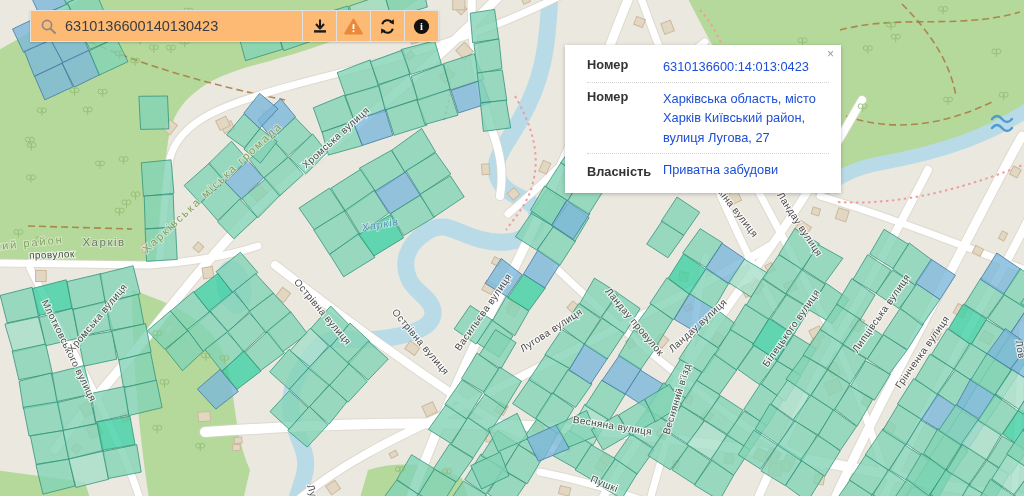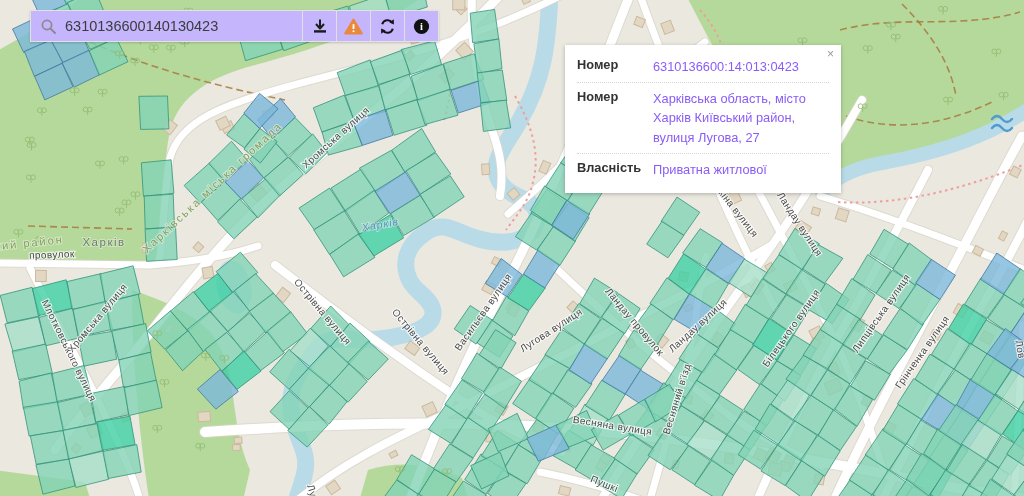--- a/index.html
+++ b/index.html
@@ -5,36 +5,36 @@
   html,body{margin:0;padding:0;background:#888;}
   #stage{position:relative;width:1024px;height:496px;overflow:hidden;background:#ebe8e0;
          font-family:"Liberation Sans",sans-serif;}
   #map{position:absolute;left:0;top:0;}
   svg text{font-family:"Liberation Sans",sans-serif;}
   .lbl-street{font-size:10px;fill:#4a4a4a;letter-spacing:.4px;paint-order:stroke;stroke:#ffffff;stroke-width:2.2px;stroke-opacity:.75;}
   .lbl-admin{font-size:11px;fill:#7fa05f;letter-spacing:2px;paint-order:stroke;stroke:#eef0e2;stroke-width:2px;stroke-opacity:.6;}
   .lbl-city{font-size:11.5px;fill:#6f7e6e;letter-spacing:1.5px;paint-order:stroke;stroke:#e8edda;stroke-width:2px;stroke-opacity:.55;}
   .lbl-water{font-size:10.5px;font-style:italic;fill:#5a94b8;letter-spacing:1px;paint-order:stroke;stroke:#dcebf3;stroke-width:2px;stroke-opacity:.6;}
   
-  #searchbar{position:absolute;left:30px;top:10px;width:407px;height:30px;background:#c4b5fd;
+  #searchbar{position:absolute;left:30px;top:10px;width:407px;height:30px;background:#fdba74;
     border:1px solid #e2e2e0;box-shadow:0 1px 2px rgba(0,0,0,.18);display:flex;align-items:stretch;}
   #searchbar .sic{width:34px;display:flex;align-items:center;justify-content:center;flex:0 0 auto;}
   #searchbar input{flex:1 1 auto;border:0;outline:none;font-size:14.5px;color:#3c3c3c;
     font-family:"Liberation Sans",sans-serif;padding:0;background:transparent;}
   #tools{display:flex;flex:0 0 auto;align-items:stretch;}
   .tool{width:33px;display:flex;align-items:center;justify-content:center;cursor:pointer;}
   .tdiv{width:1px;background:#e0e0e0;margin:0;}
   
   #popup{position:absolute;left:565px;top:45px;width:276px;background:#fff;
     box-shadow:0 1px 4px rgba(0,0,0,.25);padding:6px 12px 8px 12px;box-sizing:border-box;}
   #popup .close{position:absolute;top:3px;right:7px;font-size:12px;color:#999;cursor:pointer;line-height:1;}
-  .prow{display:flex;border-bottom:1px dotted #d6d6d6;padding:6px 0 6px 0;}
-  .prow:last-child{border-bottom:none;}
+  .prow{display:flex;border-bottom:1px dotted #d6d6d6;padding:6px 0 6px 0;margin-left:10px;}
+  .prow:last-child{border-bottom:none;align-items:flex-end;}
   .plabel{flex:0 0 76px;font-weight:bold;font-size:12.8px;color:#333;}
-  .pvalue{flex:1 1 auto;font-size:12.8px;color:#8b5cf6;line-height:1.5;}
+  .pvalue{flex:1 1 auto;font-size:12.8px;color:#1d4ed8;line-height:1.5;}
 </style>
 </head>
 <body>
 
 <div id="stage">
   <svg id="map" width="1024" height="496" viewBox="0 0 1024 496">
       <rect x="0" y="0" width="1024" height="496" fill="#ebe8e0"></rect>
       <g>
         <path d="M85,-5 L425,-5 C390,22 330,45 255,65 C210,77 180,95 170,130 C163,165 163,215 158,262 L-5,262 L-5,52 C25,36 55,16 85,-5 Z" fill="#b5d99b"></path>
         <path d="M132,290 C162,300 192,312 212,334 C240,372 228,420 250,470 L242,505 L150,505 C140,440 132,362 132,290 Z" fill="#b5d99b"></path>
@@ -869,17 +869,17 @@
         <div class="prow">
           <div class="plabel">Номер</div>
           <div class="pvalue">6310136600:14:013:0423</div>
         </div>
         <div class="prow">
           <div class="plabel">Номер</div>
           <div class="pvalue">Харківська область, місто Харків Київський район, вулиця Лугова, 27</div>
         </div>
         <div class="prow">
           <div class="plabel">Власність</div>
-          <div class="pvalue">Приватна житлової</div>
+          <div class="pvalue">Приватна забудови</div>
         </div>
       </div>
   </div>
 </div>
 
 </body></html>

